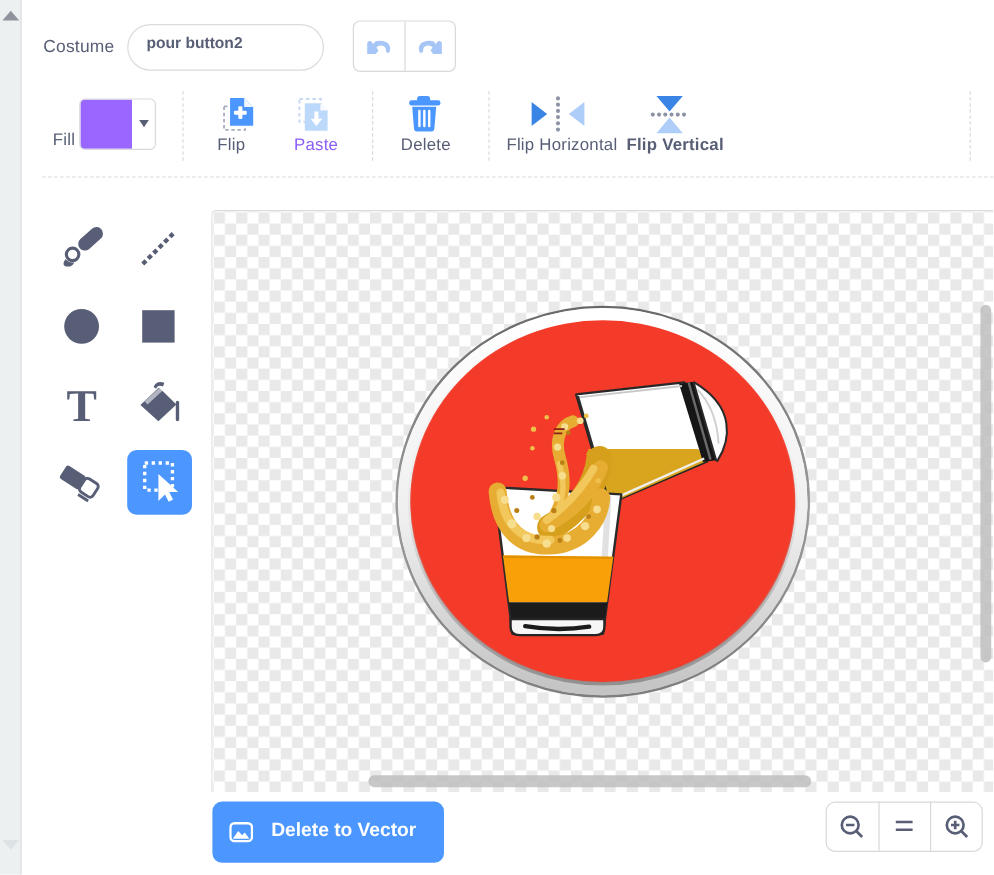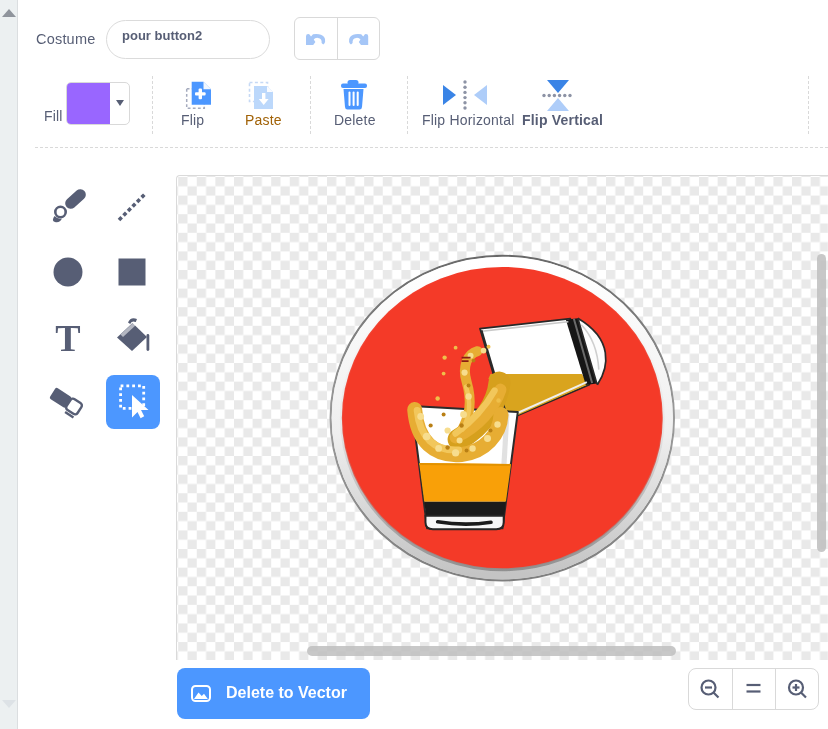--- a/index.html
+++ b/index.html
@@ -50,21 +50,21 @@
     <rect x="15.6" y="9.6" width="3.4" height="10.6" rx="1" fill="#fff"></rect>
   </svg>
   <span class="abs lbl" style="left:181px;top:112px;">Flip</span>
 
   <svg class="abs" style="left:246px;top:79px;" width="32" height="32" viewBox="0 0 32 32">
     <rect x="3.5" y="3.5" width="18" height="19" fill="none" stroke="#c6d9f5" stroke-width="1.6" stroke-dasharray="3 2.4"></rect>
     <path d="M8 7 h13 l6 6 v17 h-19 z" fill="#bcd8fb"></path>
     <path d="M21 7 l6 6 h-6 z" fill="#fff" opacity="0.9"></path>
     <path d="M16 14 h3.4 v6 h3.2 l-4.9,6 -4.9,-6 h3.2 z" fill="#fff"></path>
   </svg>
-  <span class="abs lbl" style="left:245px;top:112px;color:#a16207;">Paste</span>
+  <span class="abs lbl" style="left:245px;top:112px;color:#8b5cf6;">Paste</span>
 
   <svg class="abs" style="left:339px;top:78px;" width="30" height="34" viewBox="0 0 30 34">
     <rect x="8.5" y="2" width="11" height="5" rx="2.5" fill="#4c97ff"></rect>
     <rect x="2" y="5.5" width="26" height="4.5" rx="2" fill="#4c97ff"></rect>
     <path d="M4.5 11 h20 l-1.5,18 q-0.2,2.5 -2.5,2.5 h-12 q-2.3,0 -2.5,-2.5 z" fill="#4c97ff"></path>
     <g stroke="#fff" stroke-width="2" stroke-linecap="round">
       <line x1="10.5" y1="14.5" x2="10.5" y2="27"></line>
       <line x1="14.6" y1="14.5" x2="14.6" y2="27"></line>
       <line x1="18.7" y1="14.5" x2="18.7" y2="27"></line>
     </g>

